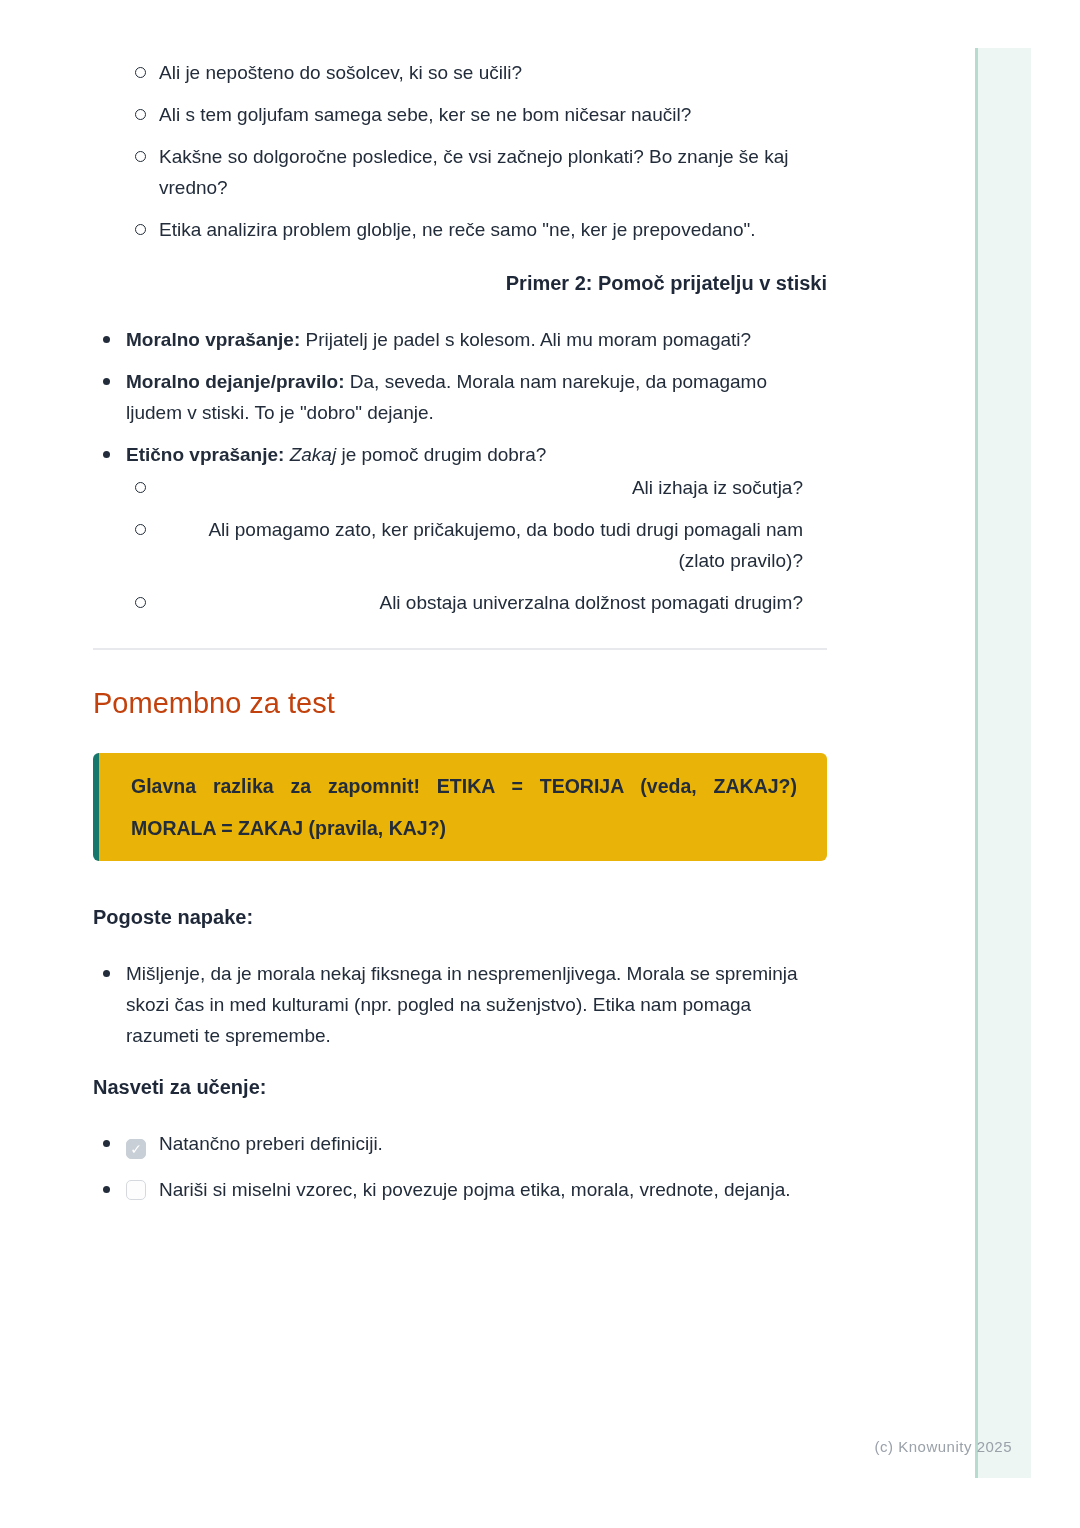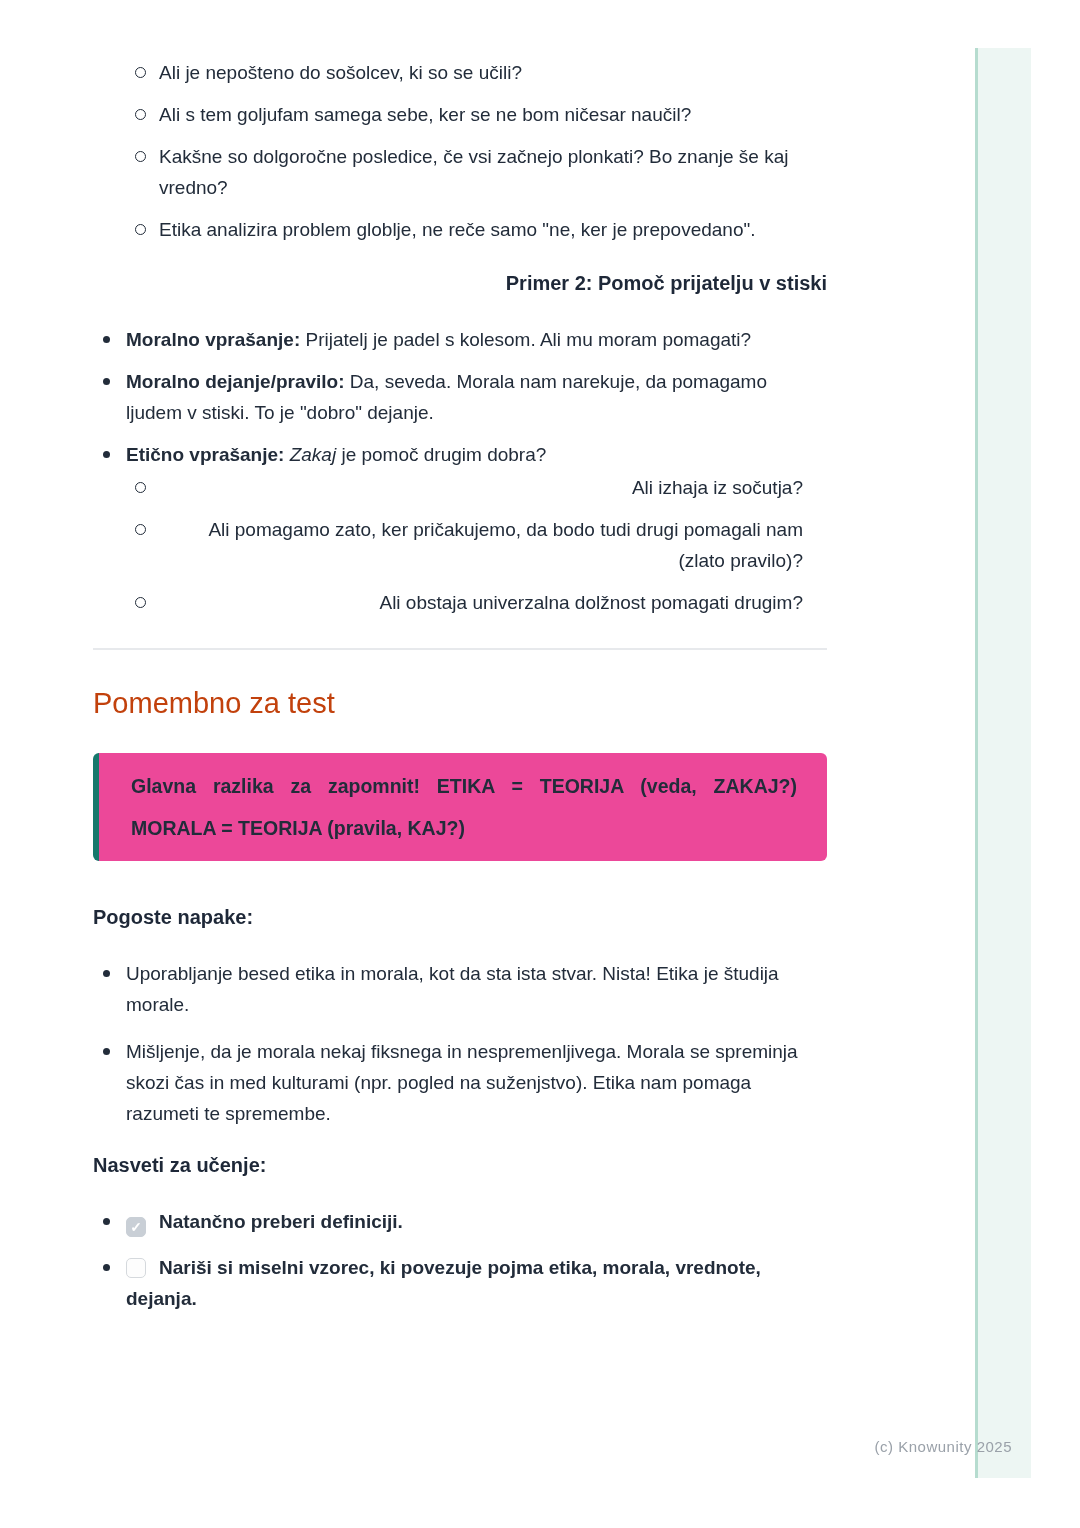--- a/index.html
+++ b/index.html
@@ -62,31 +62,31 @@
     font-size:20px; font-weight:bold; color:#1e2838;
     margin:0 0 27px 0; line-height:28px;
   }
   .tips-heading { margin-top:22px; }
   hr {
     border:none; border-top:2px solid #e7e9ec;
     margin:30px 0 0 0;
   }
   .callout {
     border-left:6px solid #16786c;
-    background:#ec4899;
+    background:#eab308;
     border-radius:6px;
     padding:12px 30px 12px 32px;
     font-weight:bold; font-size:19.5px; line-height:42px;
     margin:0 0 42px 0;
   }
   .callout .l1 { display:block; text-align:justify; text-align-last:justify; }
   .callout .l2 { display:block; }
   .mistakes > li { margin-bottom:16px; }
   
-  .check-list > li { position:relative; padding-left:33px; padding-right:24px; margin-bottom:15px;font-weight:bold; }
+  .check-list > li { position:relative; padding-left:33px; padding-right:24px; margin-bottom:15px; }
   .check-list > li::before {
     content:""; position:absolute; left:10px; top:12px;
     width:7px; height:7px; border-radius:50%;
     background:#222c3a;
   }
   .checkbox {
     display:inline-block; width:20px; height:20px;
     border-radius:5px; border:1.5px solid #d5d9dd;
     background:#fdfdfd; vertical-align:-4px; margin-right:13px;
     text-align:center; line-height:18px; font-size:14px; color:#ffffff;
@@ -123,27 +123,26 @@
       </ul>
     </li>
   </ul>
 
   <hr>
 
   <h2>Pomembno za test</h2>
 
   <div class="callout">
     <span class="l1">Glavna razlika za zapomnit! ETIKA = TEORIJA (veda, ZAKAJ?)</span>
-    <span class="l2">MORALA = TEORIJA (pravila, KAJ?)</span>
+    <span class="l2">MORALA = ZAKAJ (pravila, KAJ?)</span>
   </div>
 
   <h4>Pogoste napake:</h4>
 
   <ul class="main-list mistakes">
-    <li>Uporabljanje besed etika in morala, kot da sta ista stvar. Nista! Etika je študija morale.</li>
     <li>Mišljenje, da je morala nekaj fiksnega in nespremenljivega. Morala se spreminja skozi čas in med kulturami (npr. pogled na suženjstvo). Etika nam pomaga razumeti te spremembe.</li>
   </ul>
 
   <h4 class="tips-heading">Nasveti za učenje:</h4>
 
   <ul class="check-list">
     <li><span class="checkbox checked"></span><span>Natančno preberi definiciji.</span></li>
     <li><span class="checkbox"></span><span>Nariši si miselni vzorec, ki povezuje pojma etika, morala, vrednote, dejanja.</span></li>
   </ul>
 

